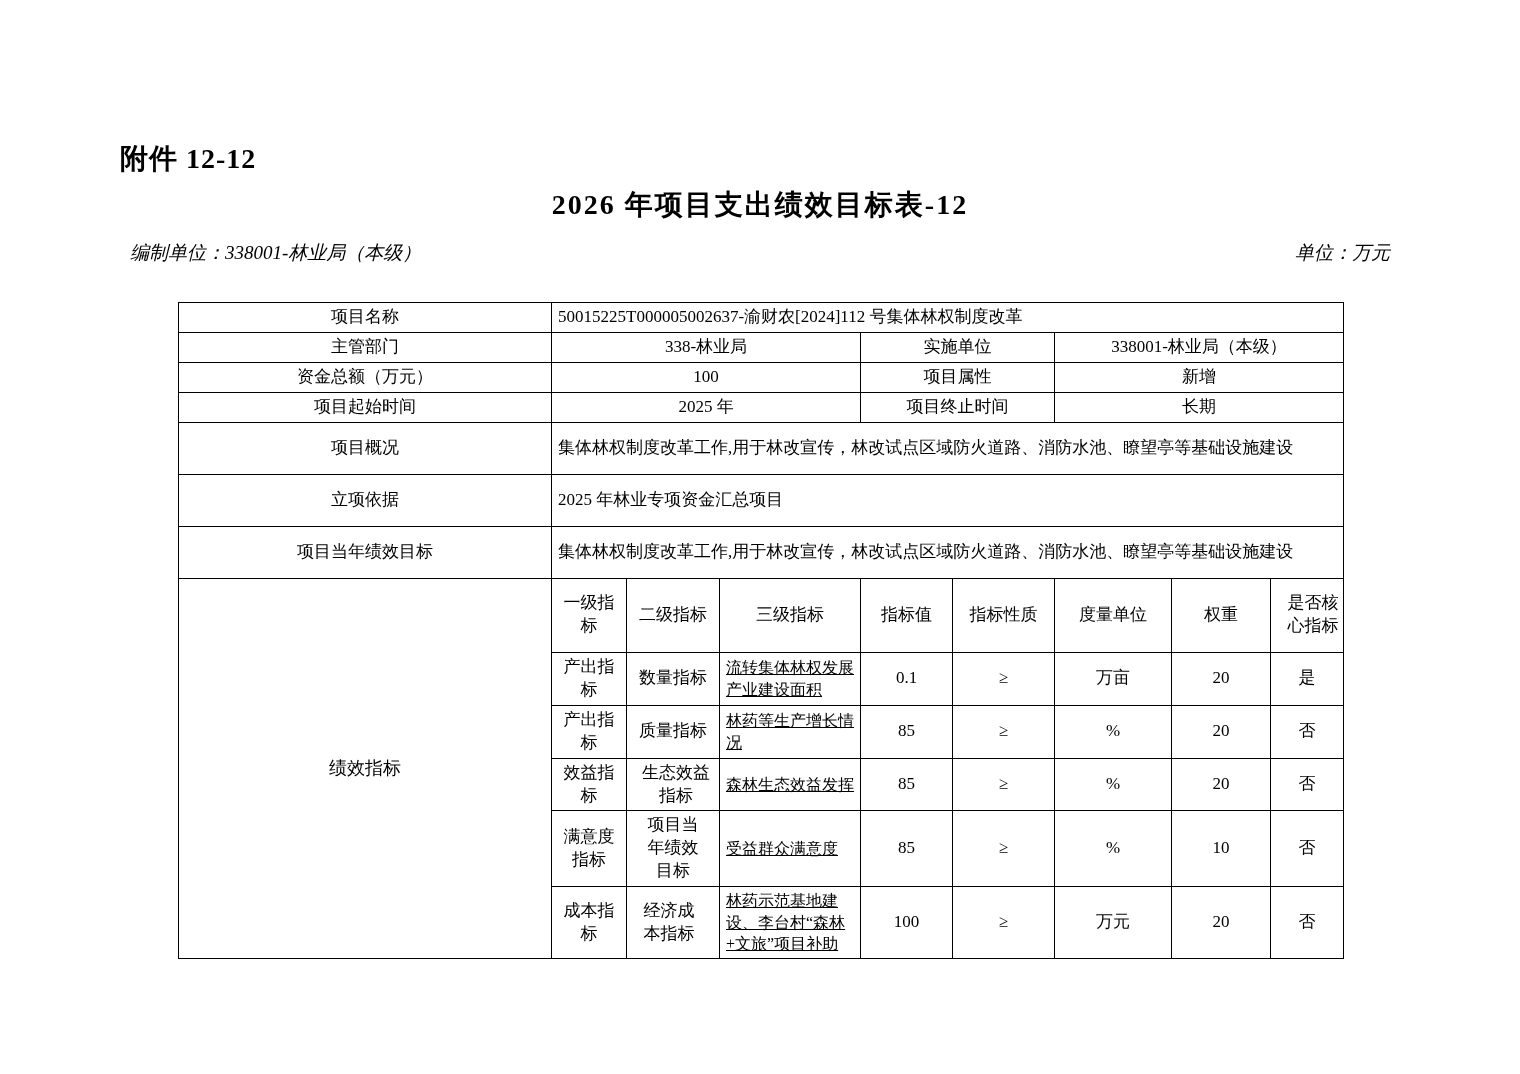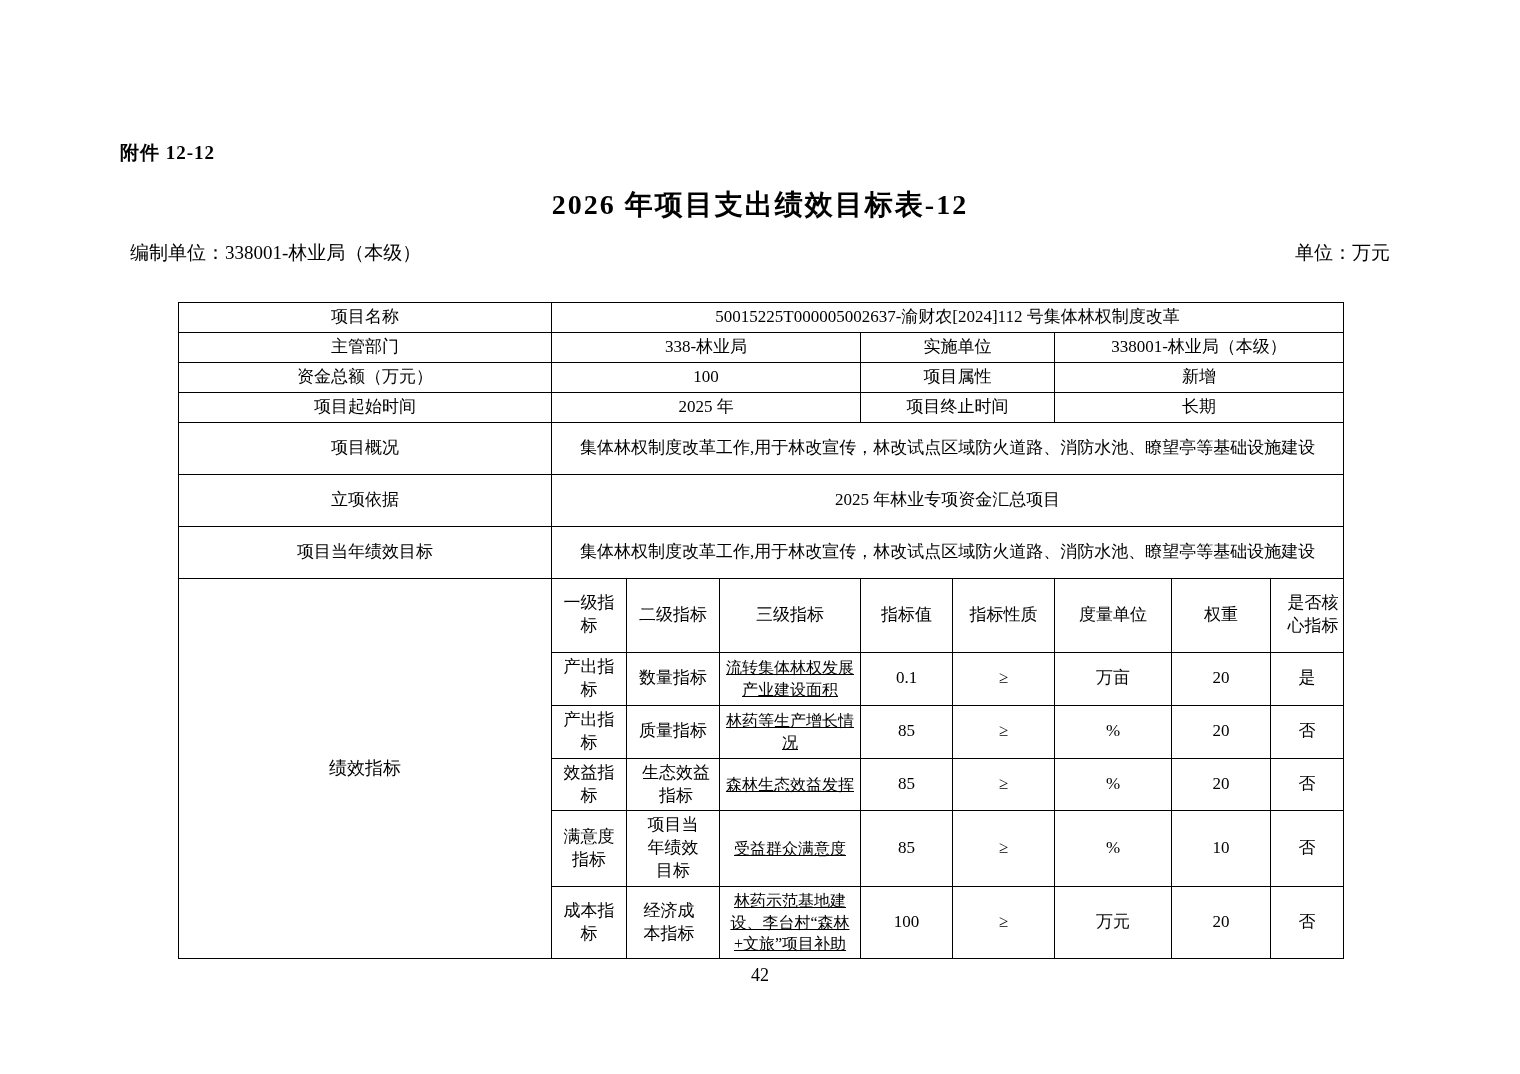--- a/index.html
+++ b/index.html
@@ -18,21 +18,21 @@
   .page {
     position: relative;
     width: 1520px;
     height: 1074px;
     box-sizing: border-box;
   }
   .attachment-label {
     position: absolute;
     left: 120px;
     top: 140px;
-    font-size: 19px;
+    font-size: 28px;
     font-weight: bold;
     letter-spacing: 1px;
   }
   .doc-title {
     position: absolute;
     left: 0;
     right: 0;
     top: 186px;
     text-align: center;
     font-size: 28px;
@@ -43,38 +43,39 @@
     position: absolute;
     left: 130px;
     right: 130px;
     top: 240px;
     display: flex;
     justify-content: space-between;
     font-size: 19px;
   }
   .meta-left, .meta-right {
     white-space: nowrap;
+    font-style: italic;
   }
   table.main {
     position: absolute;
     left: 178px;
     top: 302px;
     width: 1165px;
     border-collapse: collapse;
     table-layout: fixed;
     font-size: 17px;
   }
   table.main td {
     border: 1px solid #000000;
     padding: 3px 6px;
     vertical-align: middle;
     line-height: 1.35;
   }
   td.center { text-align: center; }
-  td.left { text-align: center; padding-left: 12px; }
+  td.left { text-align: left; padding-left: 12px; }
   .tall-1 { height: 26px; margin-left: 12px; }
   .row-head { height: 30px; padding-left: 48px; }
   .sec-row { height: 52px; }
   .ind-head { height: 74px; }
   .ind-row { height: 50px; }
   .ind-row-tall { height: 62px; }
   .page-number {
     position: absolute;
     left: 0;
     right: 0;
@@ -216,15 +217,14 @@
         <td class="left subcell">林药示范基地建设、李台村“森林+文旅”项目补助</td>
         <td class="center">100</td>
         <td class="center">≥</td>
         <td class="center">万元</td>
         <td class="center">20</td>
         <td class="center">否</td>
       </tr>
     </tbody>
   </table>
 
-  <div class="page-number">42</div>
 
 </div>
 
 </body></html>

